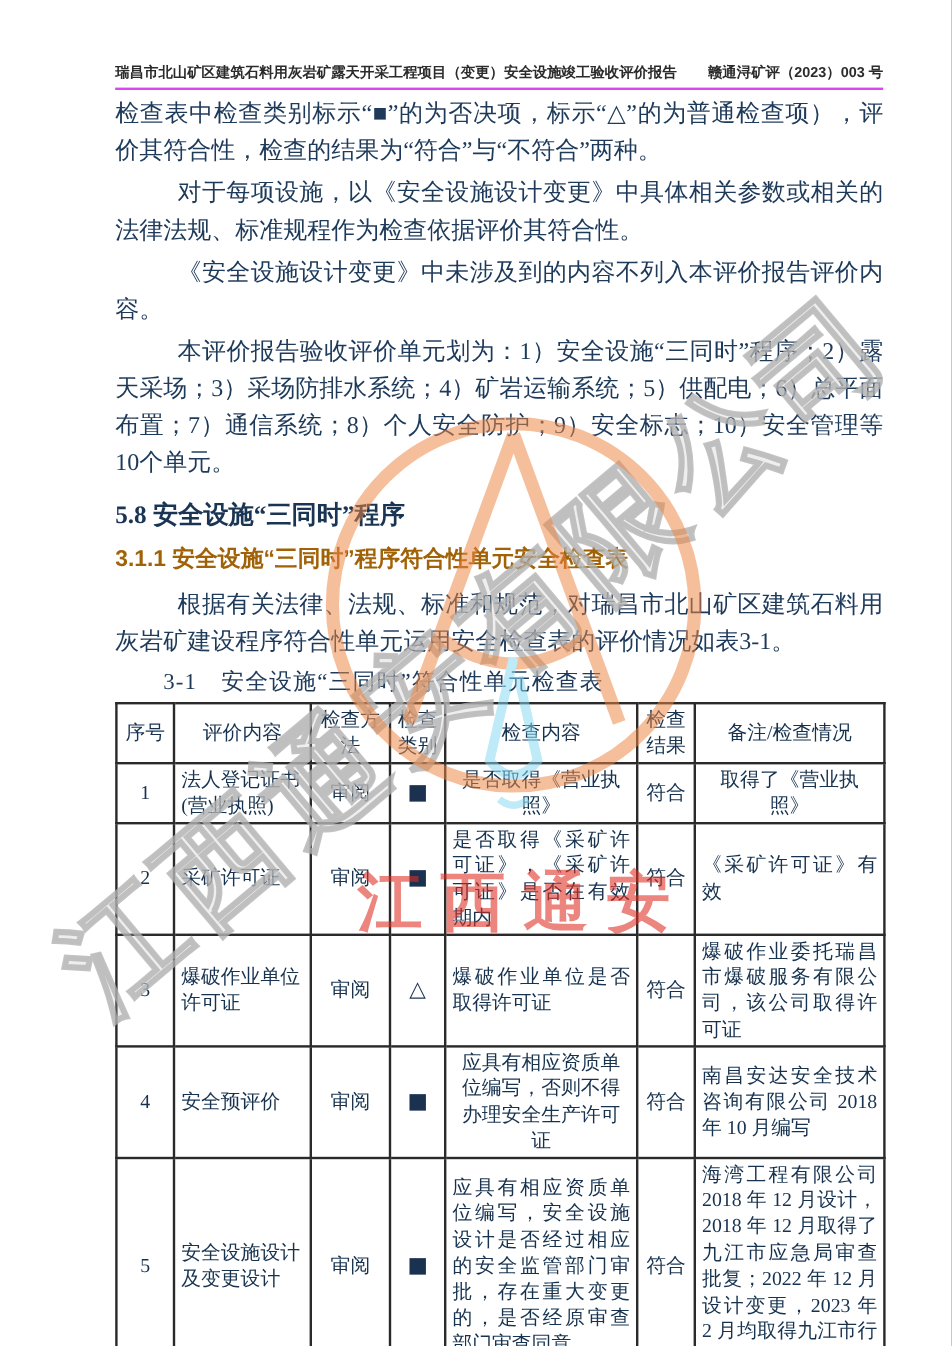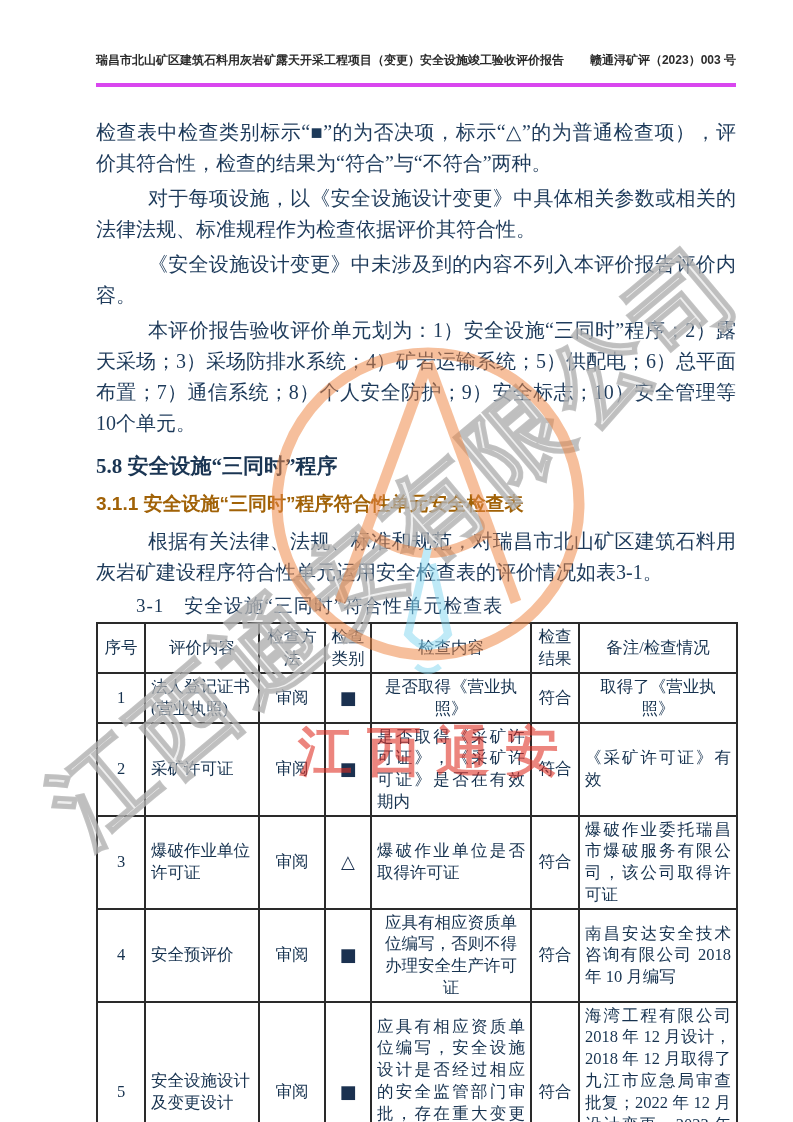--- a/index.html
+++ b/index.html
@@ -16,31 +16,31 @@
     position:relative;
     z-index:1;
     padding:52px 57px 0 96px;
     box-sizing:border-box;
   }
   
   .doc-header{
     display:flex;justify-content:space-between;align-items:flex-end;
     font-family:"Liberation Sans","DejaVu Sans",sans-serif;
     font-size:12px;font-weight:bold;color:#2b2b2b;
-    border-bottom:4px solid #d946ef;
-    padding-bottom:14px;
+    border-bottom:2px solid #d946ef;
+    padding-bottom:4px;
   }
   .doc-header .hdr-right{white-space:nowrap;margin-left:10px;}
   
   .para{
     font-size:20px;line-height:31px;
     margin:4px 0 4px 0;
     text-align:justify;
   }
-  .para.first{margin-top:30px;}
+  .para.first{margin-top:5px;}
   .para.indent{text-indent:2.6em;}
   .h1{
     font-size:21px;font-weight:bold;line-height:26px;
     margin-top:14px;color:#1a3553;
     font-family:"Liberation Serif","DejaVu Serif",serif;
   }
   .h2{
     font-size:19px;font-weight:bold;line-height:24px;
     margin-top:13px;color:#a16207;
     font-family:"Liberation Sans","DejaVu Sans",sans-serif;

